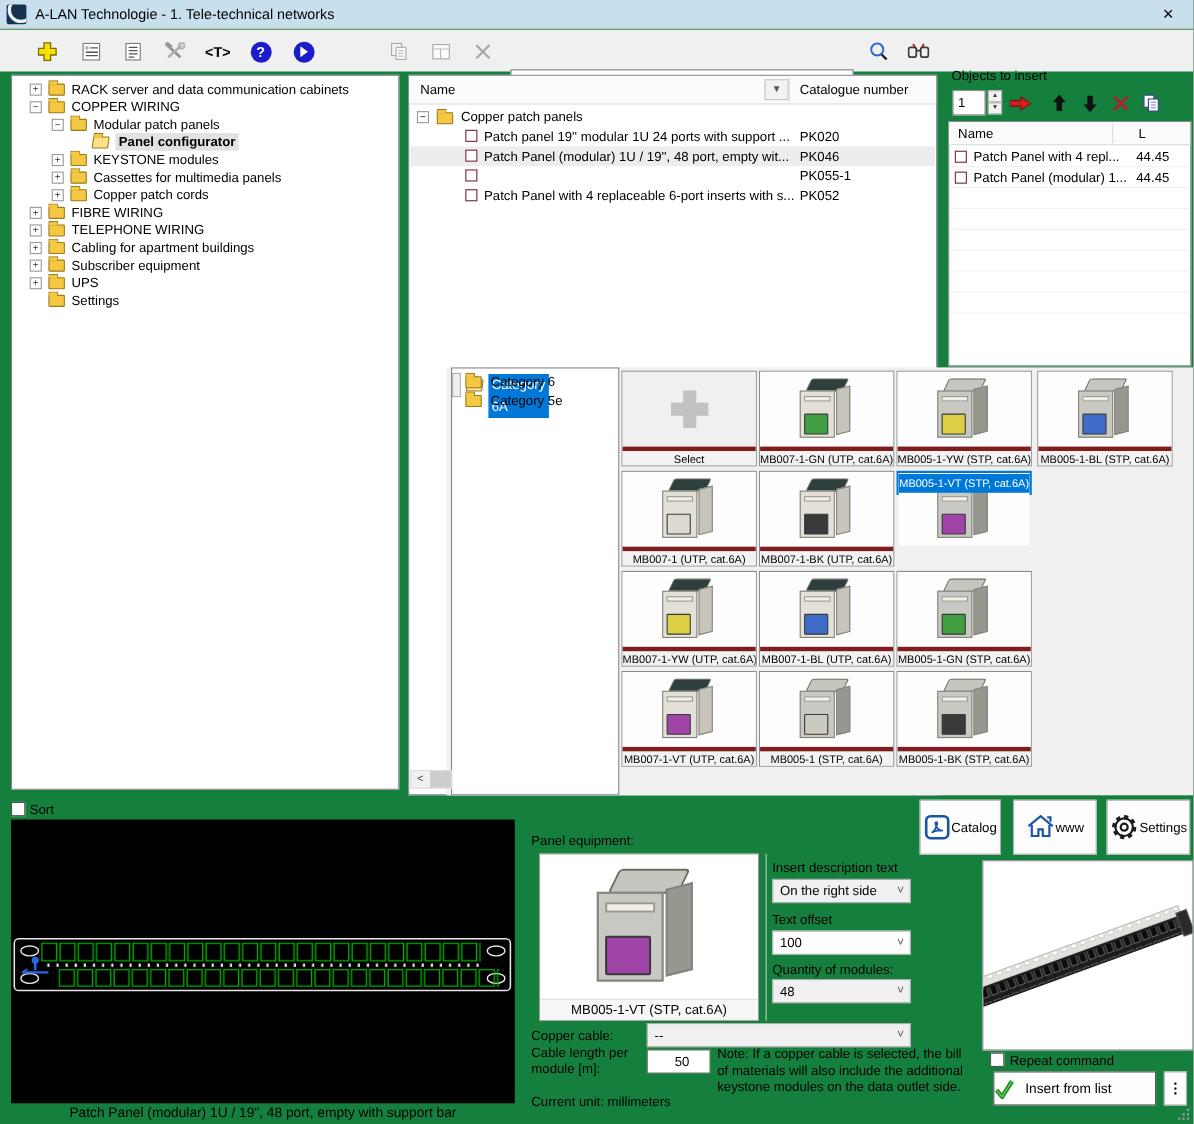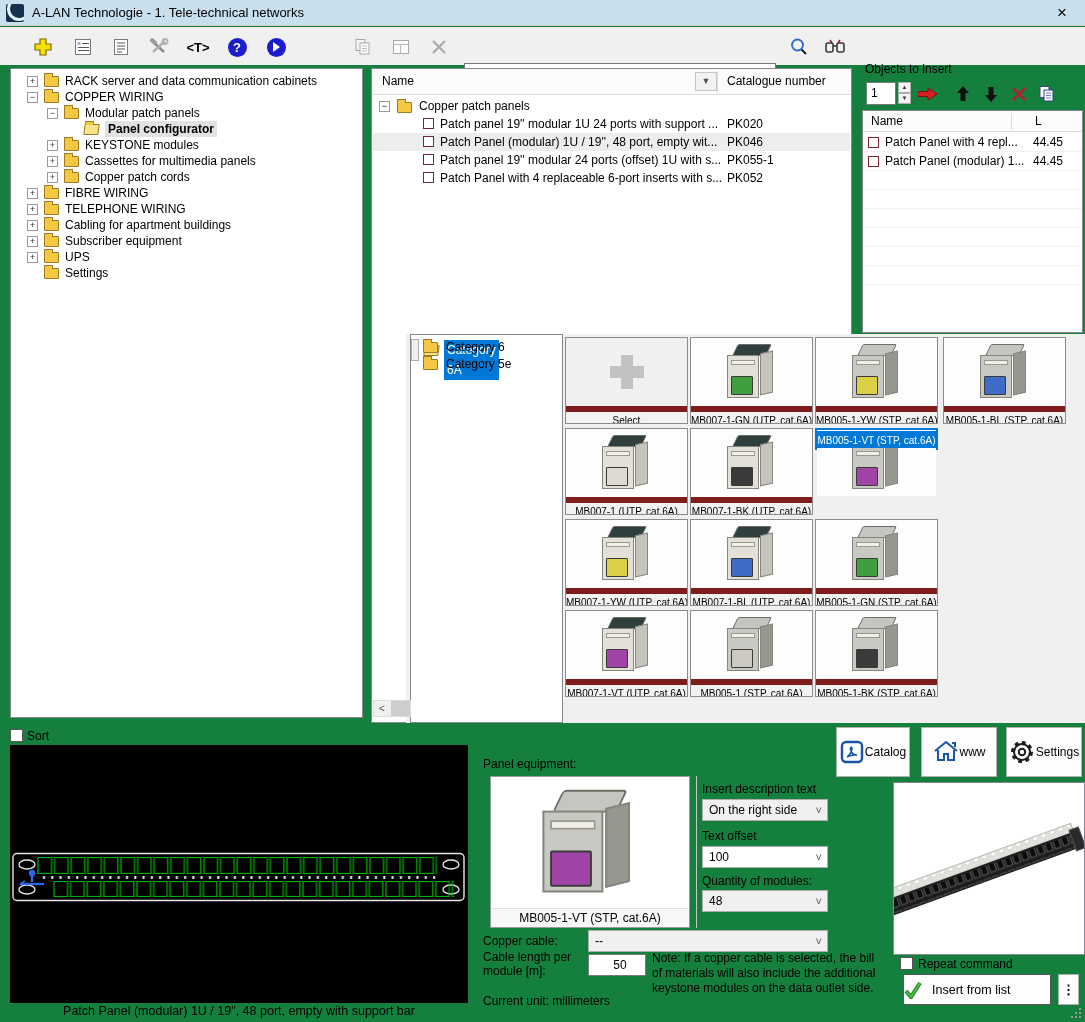--- a/index.html
+++ b/index.html
@@ -77,21 +77,21 @@
   
   .sel-bg { position:absolute; left:406px; top:334px; width:679px; height:389px; background:#f0f0f0; }
   .cat-box { left:410px; top:334px; width:153px; height:389px; padding-top:4px; }
   .catrow { position:relative; height:17px; line-height:17px; }
   .catrow .fold { position:absolute; left:12px; top:2px; }
   .catrow .lbl { position:absolute; left:32px; padding:0 3px; }
   .catrow.sel .lbl { background:#0078d7; color:#fff; }
   .tiles { position:absolute; left:565px; top:337px; width:520px; }
   .tile { position:absolute; width:123px; height:87px; border:1px solid #8c8c8c; background:#fff; }
   .tile .img { position:absolute; left:0; top:0; width:121px; height:68px; display:flex; align-items:center; justify-content:center; background:#fdfdfd; }
-  .tile .cap { position:absolute; left:0; bottom:0; width:121px; height:17px; line-height:17px; text-align:center; font-size:10px; background:#f2f2f2; border-top:6px solid #7f1d1d; white-space:nowrap; overflow:hidden; }
+  .tile .cap { position:absolute; left:0; bottom:0; width:121px; height:17px; line-height:17px; text-align:center; font-size:10px; background:#f2f2f2; border-top:4px solid #7f1d1d; white-space:nowrap; overflow:hidden; }
   .tile.sel { border:2px solid #0078d7; }
   .tile.sel .img { width:119px; height:66px; }
   .tile.sel .cap { width:119px; background:#0078d7; color:#fff; border-top:1px solid #0078d7; }
   .tile.select-tile .img { background:#f0f0f0; height:68px; }
   .plus-glyph { position:relative; width:34px; height:34px; }
   .plus-glyph::before, .plus-glyph::after { content:""; position:absolute; background:#c2c2c2; }
   .plus-glyph::before { left:11px; top:0; width:12px; height:34px; }
   .plus-glyph::after { left:0; top:11px; width:34px; height:12px; }
 
   
@@ -313,21 +313,20 @@
       <span class="nm">Patch panel 19'' modular 1U 24 ports with support ...</span>
       <span class="cd">PK020</span>
     </div>
     <div class="crow hl" style="top:64px">
       <span class="sq"></span>
       <span class="nm">Patch Panel (modular) 1U / 19'', 48 port, empty wit...</span>
       <span class="cd">PK046</span>
     </div>
     <div class="crow" style="top:82px">
       <span class="sq"></span>
-      <span class="nm">Patch panel 19'' modular 24 ports (offset) 1U with s...</span>
       <span class="cd">PK055-1</span>
     </div>
     <div class="crow" style="top:100px">
       <span class="sq"></span>
       <span class="nm">Patch Panel with 4 replaceable 6-port inserts with s...</span>
       <span class="cd">PK052</span>
     </div>
   </div>
 
   <div class="obj-title">Objects to insert</div>

